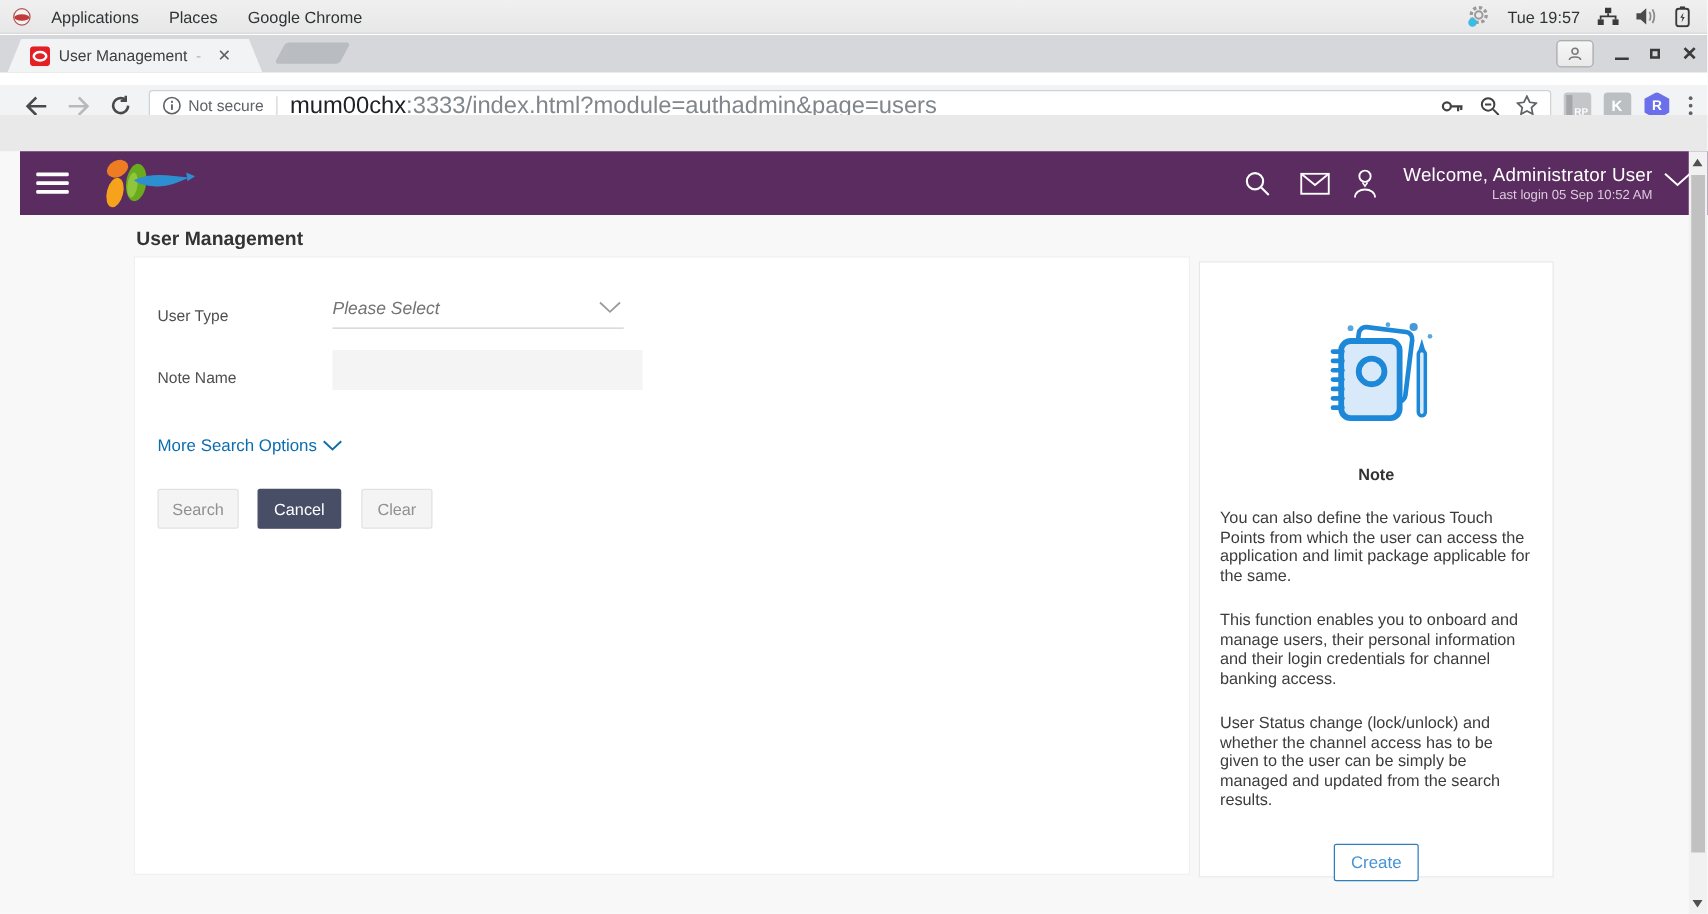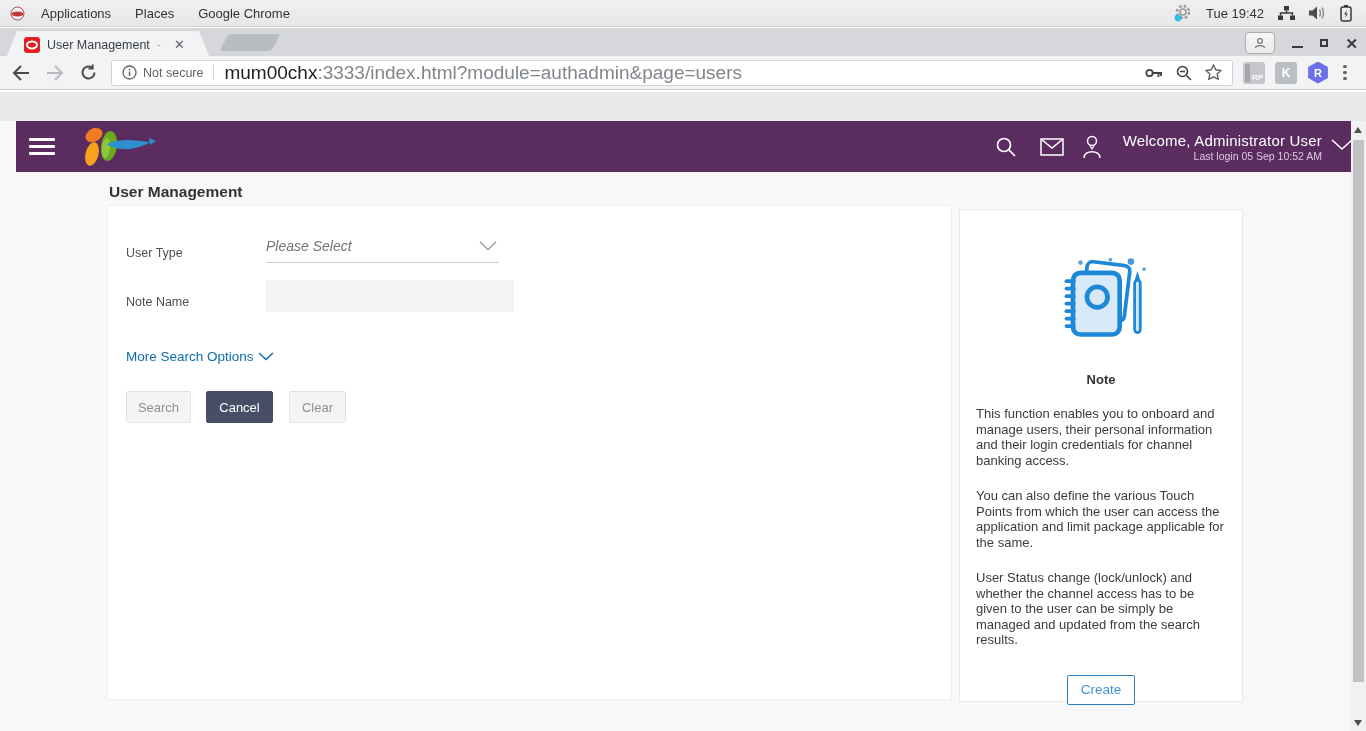--- a/index.html
+++ b/index.html
@@ -28,22 +28,22 @@
   .newtab-stub { position:absolute; left:224px; top:6px; width:52px; height:17px; background:#b9bcc0;
     border-radius:3px; transform:skewX(-28deg); }
   .wincontrols { position:absolute; right:8px; top:3px; height:24px; display:flex; align-items:center; gap:17px; }
   .avatar-btn { width:30px; height:22px; border:1px solid #adadad; border-radius:4px;
     background:linear-gradient(#f7f7f7,#e9e9e9); display:flex; align-items:center; justify-content:center; }
   .wc-min { width:11px; height:2px; background:#3a3a3a; margin-top:8px; }
   .wc-max { width:8px; height:8px; border:2px solid #3a3a3a; }
   .wc-close { font-size:15px; font-weight:bold; color:#3a3a3a; line-height:1; }
 
   
-  .toolbar { position:absolute; left:0; top:56px; width:1366px; height:34px; background:#f2f3f5;
-    border-bottom:1px solid #c9cbce; display:flex; align-items:center; }
+  .toolbar { position:absolute; left:0; top:68px; width:1366px; height:34px; background:#f2f3f5;
+    border-bottom:1px solid #c9cbce; display:flex; align-items:center;justify-content:flex-end; }
   .navbtns { display:flex; align-items:center; gap:16px; padding:0 14px 0 12px; }
   .omnibox { height:26px; width:1122px; background:#fff; border:1px solid #d0d2d5; border-radius:3px;
     display:flex; align-items:center; padding:0 10px; }
   .sec-label { font-size:12.5px; color:#5f6368; margin-left:6px; }
   .om-sep { width:1px; height:16px; background:#d4d4d4; margin:0 10px; }
   .url { font-size:19px; white-space:nowrap; overflow:hidden; flex:1; }
   .url .host { color:#202124; }
   .url .rest { color:#80868b; }
   .om-icons { display:flex; align-items:center; gap:13px; margin-left:10px; }
   .ext-icons { display:flex; align-items:center; gap:10px; padding:0 10px; }
@@ -129,21 +129,21 @@
       <span class="sysmenu">Google Chrome</span>
     </div>
     <div class="sys-right">
       <span style="position:relative;display:flex;">
         <svg width="18" height="18" viewBox="0 0 18 18">
             <circle cx="9" cy="8" r="6" fill="none" stroke="#9a9a9a" stroke-width="2.6" stroke-dasharray="2.6 2.1"></circle>
             <circle cx="9" cy="8" r="3" fill="none" stroke="#9a9a9a" stroke-width="1.6"></circle>
             <circle cx="4" cy="14" r="3.4" fill="#39bde8"></circle>
           </svg>
       </span>
-      <span class="clock">Tue 19:42</span>
+      <span class="clock">Tue 19:57</span>
       <span style="display:flex;">
         <svg width="17" height="15" viewBox="0 0 17 15">
             <rect x="6" y="0" width="5" height="4.5" fill="#3a3a3a"></rect>
             <rect x="0" y="9.5" width="5" height="4.5" fill="#3a3a3a"></rect>
             <rect x="12" y="9.5" width="5" height="4.5" fill="#3a3a3a"></rect>
             <path d="M8.5 4.5 V7 M2.5 9.5 V7 H14.5 V9.5" fill="none" stroke="#3a3a3a" stroke-width="1.4"></path>
           </svg>
       </span>
       <span style="display:flex;">
         <svg width="17" height="14" viewBox="0 0 17 14">
@@ -349,22 +349,22 @@
           <circle cx="46" cy="44" r="11" fill="none" stroke="#1e88d8" stroke-width="5"></circle>
           <path d="M86 26 L89 16 L92 26 Z" fill="#1e88d8"></path>
           <rect x="86" y="26" width="6" height="56" rx="3" fill="#d8eafa" stroke="#1e88d8" stroke-width="3"></rect>
           <circle cx="28" cy="7" r="2.5" fill="#5aa7e0"></circle>
           <circle cx="60" cy="4" r="2" fill="#5aa7e0"></circle>
           <circle cx="82" cy="6" r="3.5" fill="#4598dc"></circle>
           <circle cx="96" cy="14" r="2" fill="#5aa7e0"></circle>
         </svg>
         <div class="notetitle">Note</div>
         <div class="notebody">
+          <p>You can also define the various Touch Points from which the user can access the application and limit package applicable for the same.</p>
           <p>This function enables you to onboard and manage users, their personal information and their login credentials for channel banking access.</p>
-          <p>You can also define the various Touch Points from which the user can access the application and limit package applicable for the same.</p>
           <p>User Status change (lock/unlock) and whether the channel access has to be given to the user can be simply be managed and updated from the search results.</p>
         </div>
         <div class="createwrap">
           <button class="btn-create">Create</button>
         </div>
       </div>
     </div>
   </div>
 
   <div class="pscroll">

